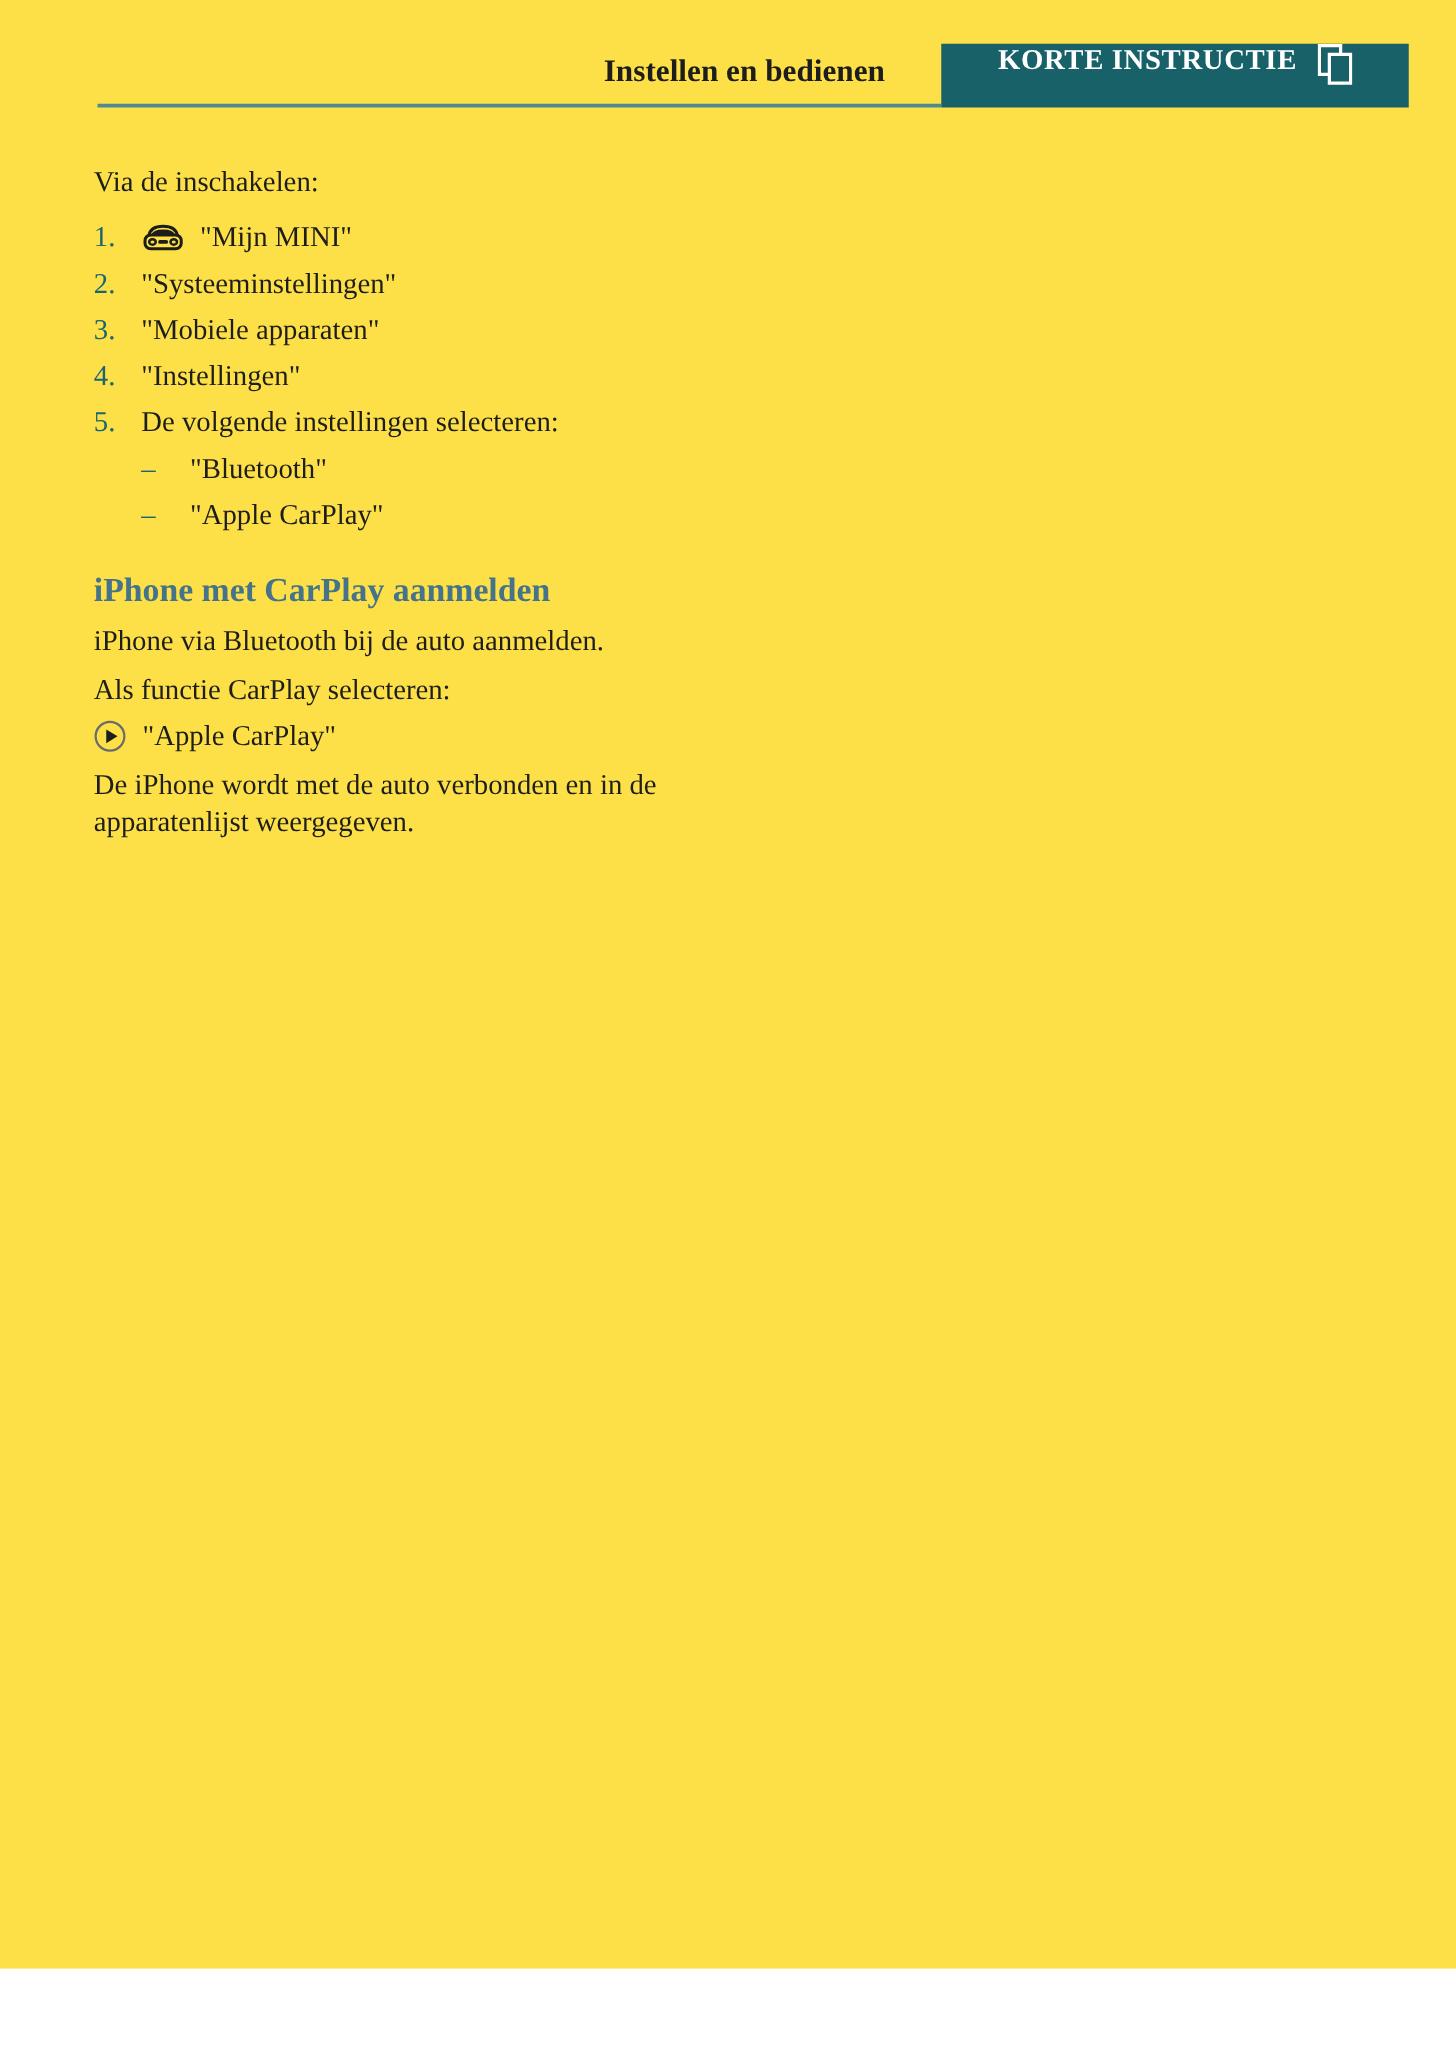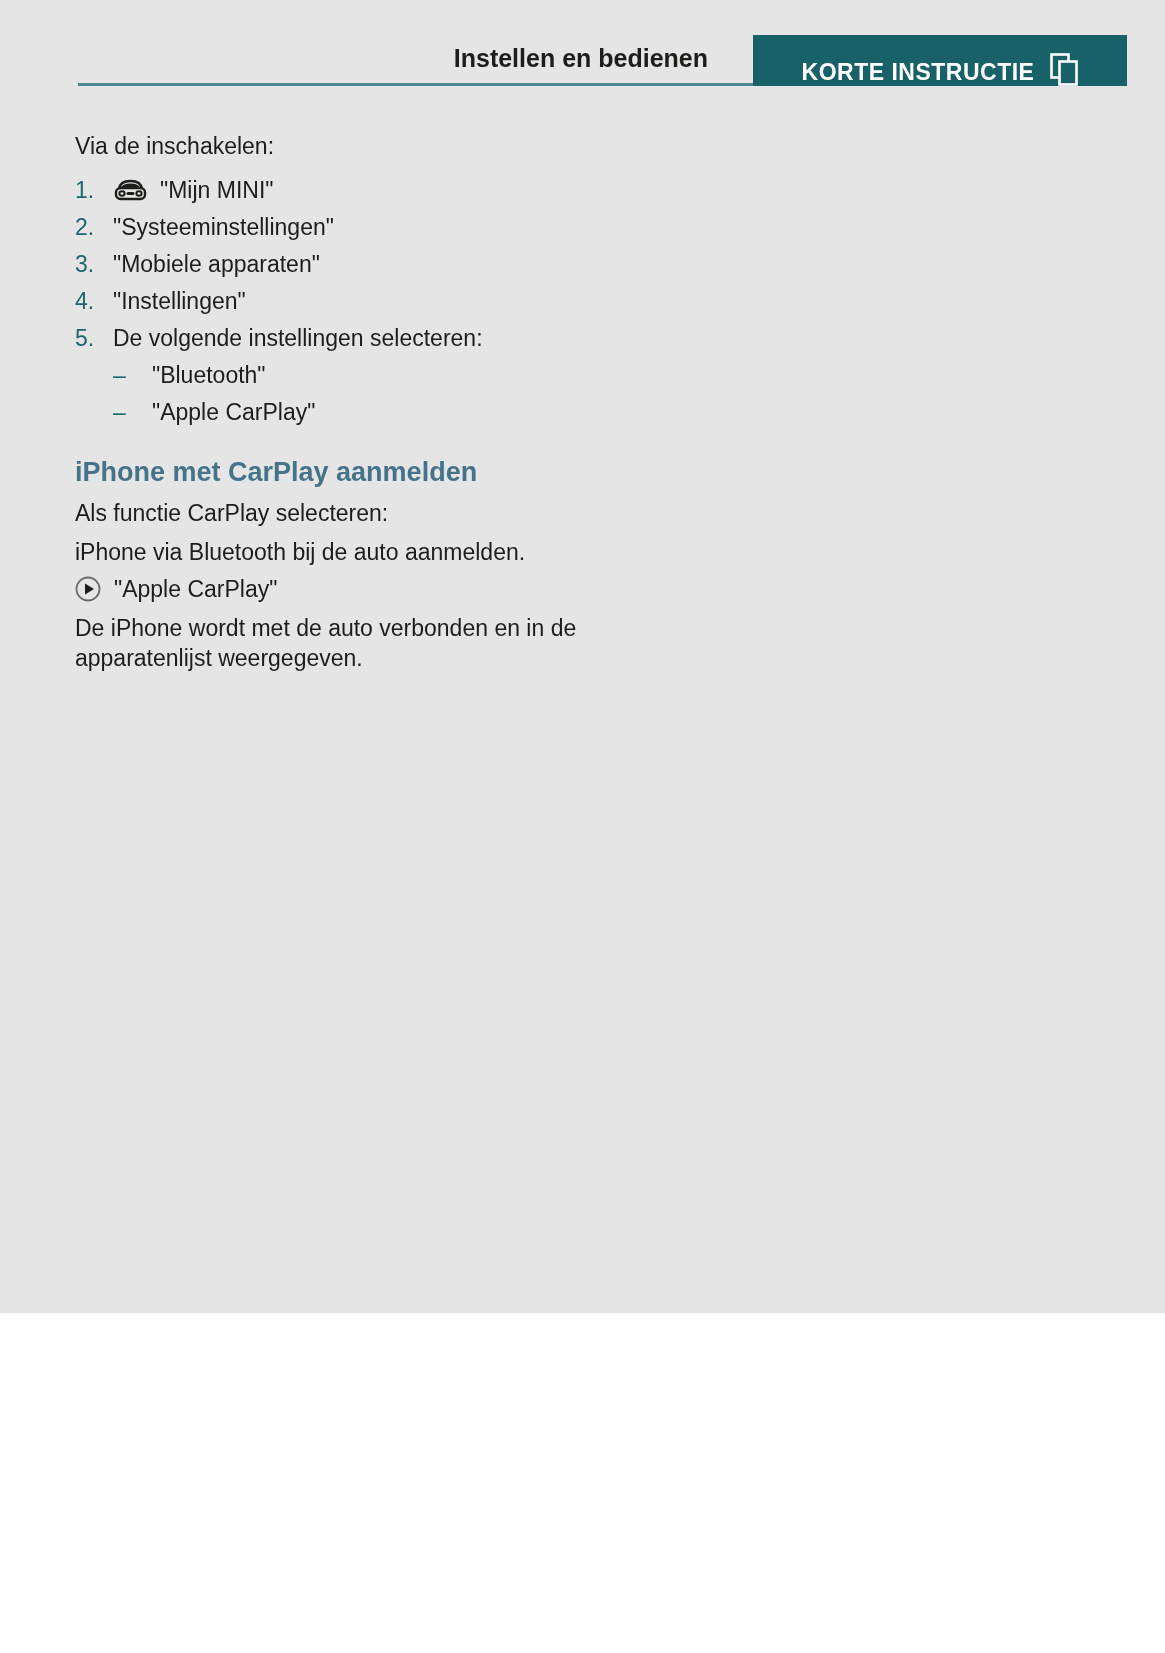--- a/index.html
+++ b/index.html
@@ -1,22 +1,22 @@
 <!DOCTYPE html>
 <html><head>
 <meta charset="utf-8">
 <style>
   * { margin: 0; padding: 0; box-sizing: border-box; }
   html, body { background: #ffffff; }
   .page {
     position: relative;
     width: 1165px;
-    height: 1313px;
-    background: #e5e5e5;
-    font-family: Liberation Sans, sans-serif;
+    height: 1575px;
+    background: #fde047;
+    font-family: Liberation Serif, serif;
     color: #1d1d1b;
     overflow: hidden;
   }
 
   
   .header-title {
     position: absolute;
     top: 44px;
     right: 457px;
     font-size: 25px;
@@ -25,21 +25,21 @@
     white-space: nowrap;
   }
   .header-badge {
     position: absolute;
     left: 753px;
     top: 35px;
     width: 374px;
     height: 51px;
     background: #186169;
     display: flex;
-    align-items: flex-end;
+    align-items: flex-start;
     justify-content: center;
     gap: 16px;
   }
   .header-badge .badge-label {
     color: #ffffff;
     font-size: 23px;
     font-weight: bold;
     letter-spacing: 0.5px;
     white-space: nowrap;
   }
@@ -203,22 +203,22 @@
         <span>"Bluetooth"</span>
       </li>
       <li class="sub-row">
         <span class="sub-dash">–</span>
         <span>"Apple CarPlay"</span>
       </li>
     </ul>
 
     <div class="section-2">
       <h2 class="section-heading">iPhone met CarPlay aanmelden</h2>
+      <p class="body-text">iPhone via Bluetooth bij de auto aanmelden.</p>
       <p class="body-text">Als functie CarPlay selecteren:</p>
-      <p class="body-text">iPhone via Bluetooth bij de auto aanmelden.</p>
 
       <div class="action-row">
         <span class="icon-wrap">
           <svg width="26" height="26" viewBox="0 0 26 26">
             <circle cx="13" cy="13" r="11.5" fill="none" stroke="#6b6b69" stroke-width="1.8"></circle>
             <path d="M10 7.5 L19 13 L10 18.5 Z" fill="#1d1d1b"></path>
           </svg>
         </span>
         <span>"Apple CarPlay"</span>
       </div>

